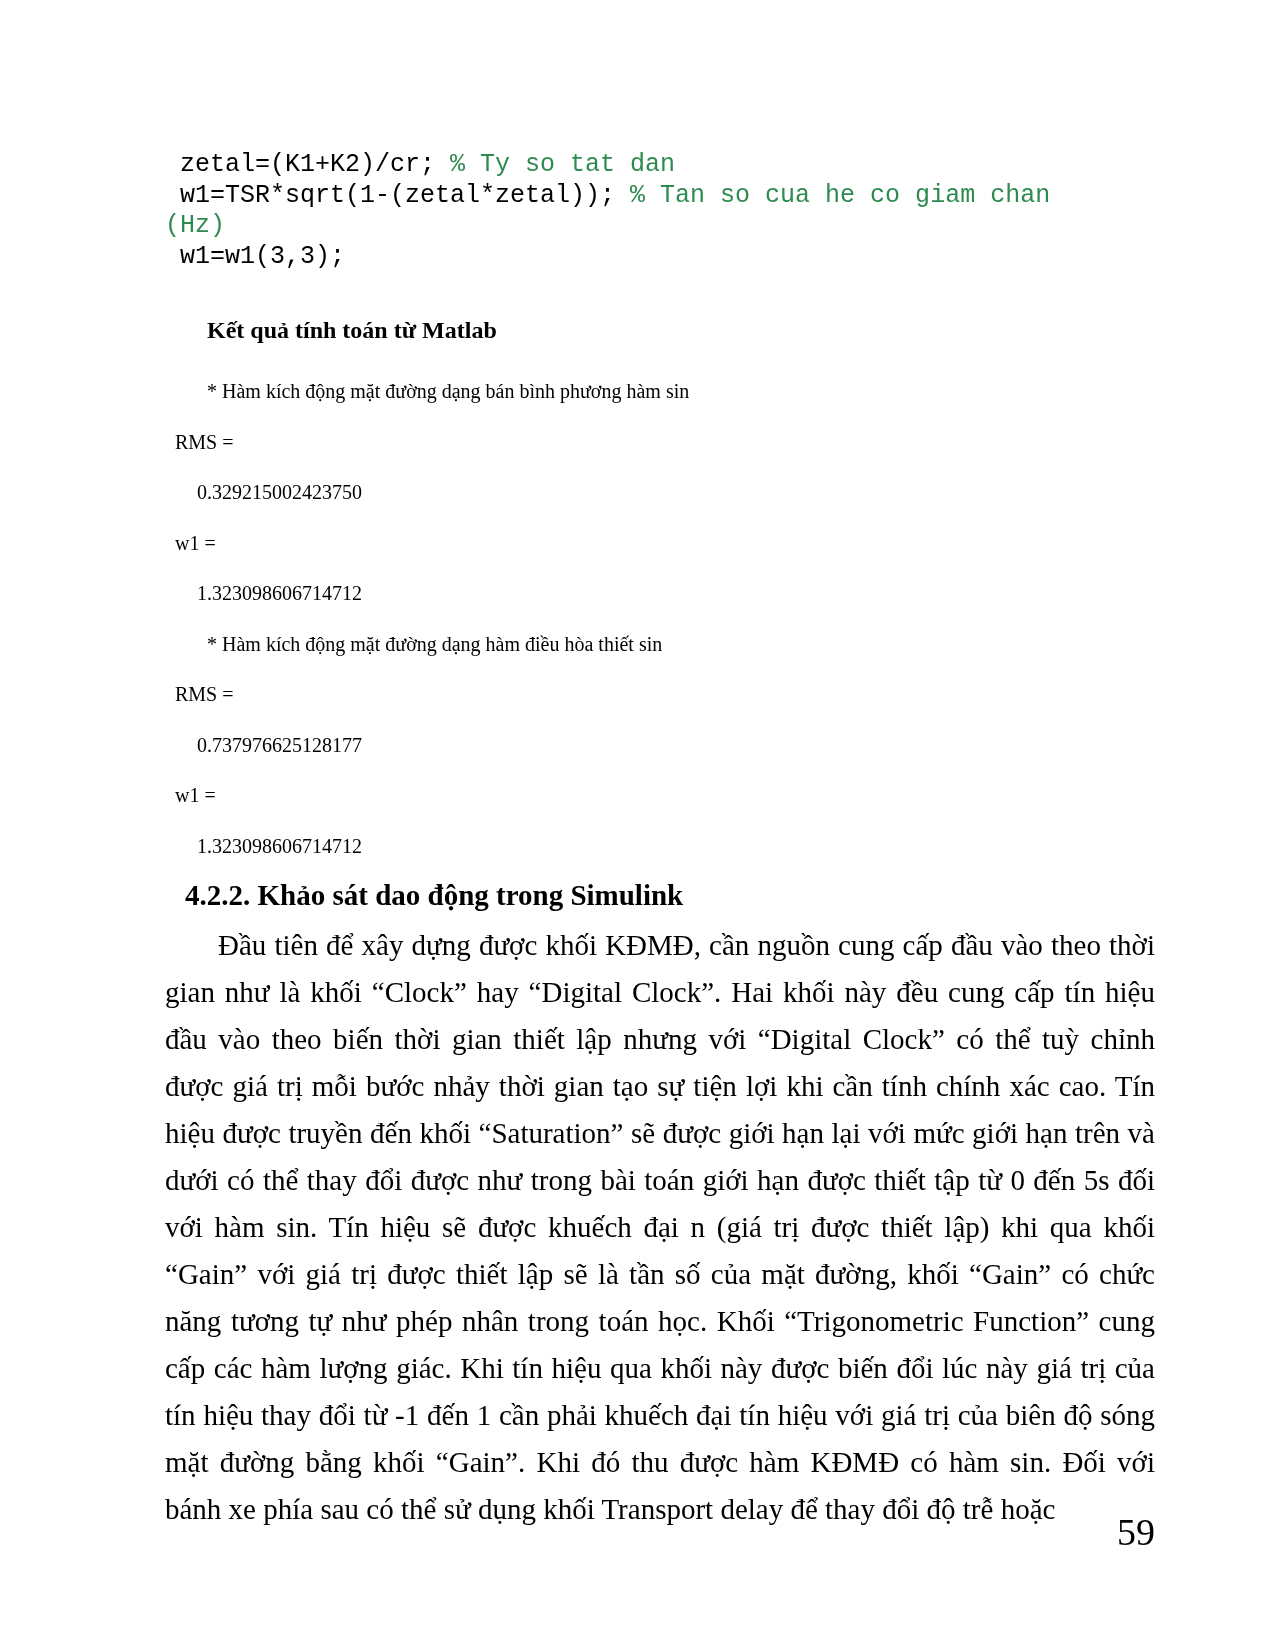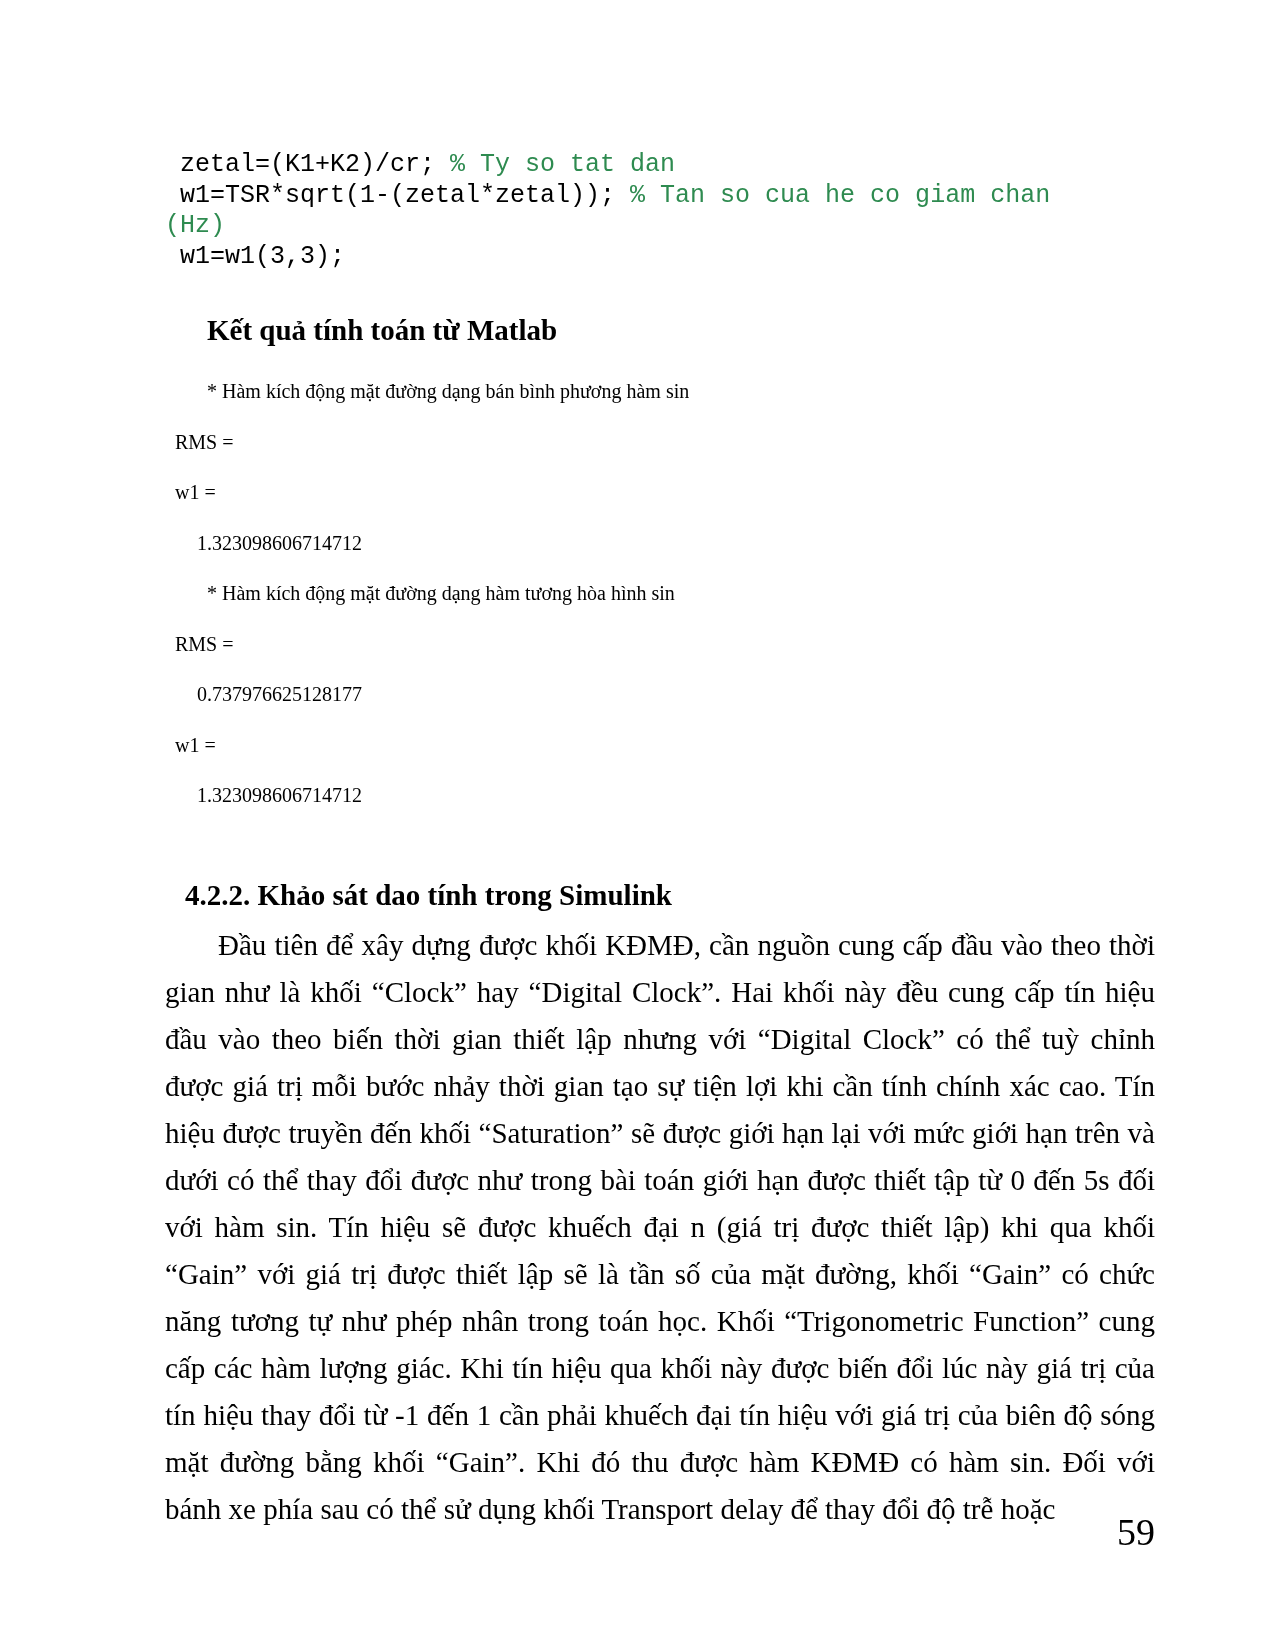--- a/index.html
+++ b/index.html
@@ -30,21 +30,21 @@
     line-height: 30.5px;
     white-space: pre;
     color: #000000;
   }
   .code-line .comment { color: var(--comment-color, #2e8b50); }
   
   .results-heading {
     position: absolute;
     top: 312px;
     left: 42px;
-    font-size: 29px;
+    font-size: 24px;
     font-weight: bold;
     line-height: 36px;
   }
   .results-list {
     position: absolute;
     top: 366px;
     left: 0;
     width: 100%;
     font-size: 20px;
   }
@@ -89,28 +89,29 @@
 <div class="page">
   <div class="content">
 
     <div class="code-block"><div class="code-line"><span> zetal=(K1+K2)/cr; </span><span class="comment">% Ty so tat dan</span></div><div class="code-line"><span> w1=TSR*sqrt(1-(zetal*zetal)); </span><span class="comment">% Tan so cua he co giam chan</span></div><div class="code-line"><span class="comment">(Hz)</span></div><div class="code-line"><span> w1=w1(3,3);</span></div></div>
 
     <div class="results-heading">Kết quả tính toán từ Matlab</div>
 
     <div class="results-list">
         <div class="result-line note">* Hàm kích động mặt đường dạng bán bình phương hàm sin</div>
         <div class="result-line var">RMS =</div>
+        <div class="result-line value">0.329215002423750</div>
         <div class="result-line var">w1 =</div>
         <div class="result-line value">1.323098606714712</div>
-        <div class="result-line note">* Hàm kích động mặt đường dạng hàm tương hòa hình sin</div>
+        <div class="result-line note">* Hàm kích động mặt đường dạng hàm điều hòa thiết sin</div>
         <div class="result-line var">RMS =</div>
         <div class="result-line value">0.737976625128177</div>
         <div class="result-line var">w1 =</div>
         <div class="result-line value">1.323098606714712</div>
       </div>
 
-    <div class="section-heading">4.2.2. Khảo sát dao tính trong Simulink</div>
+    <div class="section-heading">4.2.2. Khảo sát dao động trong Simulink</div>
 
     <div class="paragraph"><span>Đầu tiên để xây dựng được khối KĐMĐ, cần nguồn cung cấp đầu vào theo thời gian như là khối “</span><b>Clock</b><span>” hay “</span><b>Digital Clock</b><span>”. Hai khối này đều cung cấp tín hiệu đầu vào theo biến thời gian thiết lập nhưng với “</span><b>Digital Clock</b><span>” có thể tuỳ chỉnh được giá trị mỗi bước nhảy thời gian tạo sự tiện lợi khi cần tính chính xác cao. Tín hiệu được truyền đến khối “</span><b>Saturation</b><span>” sẽ được giới hạn lại với mức giới hạn trên và dưới có thể thay đổi được như trong bài toán giới hạn được thiết tập từ 0 đến 5s đối với hàm sin. Tín hiệu sẽ được khuếch đại n (giá trị được thiết lập) khi qua khối “</span><b>Gain</b><span>” với giá trị được thiết lập sẽ là tần số của mặt đường, khối “</span><b>Gain</b><span>” có chức năng tương tự như phép nhân trong toán học. Khối “</span><b>Trigonometric Function</b><span>” cung cấp các hàm lượng giác. Khi tín hiệu qua khối này được biến đổi lúc này giá trị của tín hiệu thay đổi từ -1 đến 1 cần phải khuếch đại tín hiệu với giá trị của biên độ sóng mặt đường bằng khối “</span><b>Gain</b><span>”. Khi đó thu được hàm KĐMĐ có hàm sin. Đối với bánh xe phía sau có thể sử dụng khối Transport delay để thay đổi độ trễ hoặc</span></div>
   </div>
 
   <div class="page-number">59</div>
 </div>
 
 </body></html>

